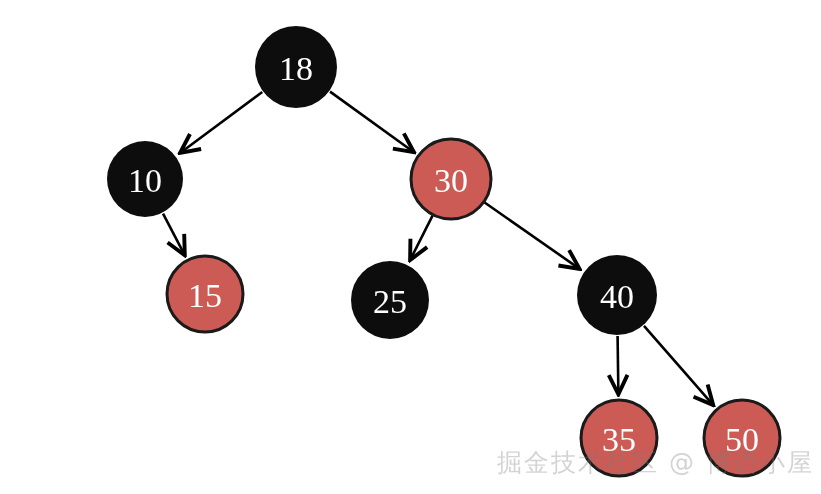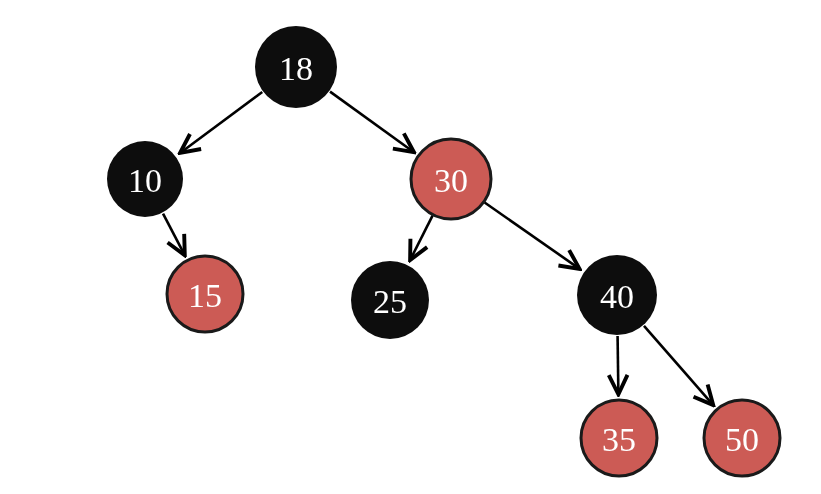--- a/index.html
+++ b/index.html
@@ -106,14 +106,15 @@
           <circle cx="619" cy="438" r="38" class="node-circle red-node" fill="#cc5b55"></circle>
           <text x="619" y="439" class="node-label">35</text>
         </g>
         <g>
           <circle cx="742" cy="438" r="38" class="node-circle red-node" fill="#cc5b55"></circle>
           <text x="742" y="439" class="node-label">50</text>
         </g>
       </g>
   </svg>
 
+  <div class="watermark">掘金技术社区 @ 博语小屋</div>
 
 </div>
 
 </body></html>

